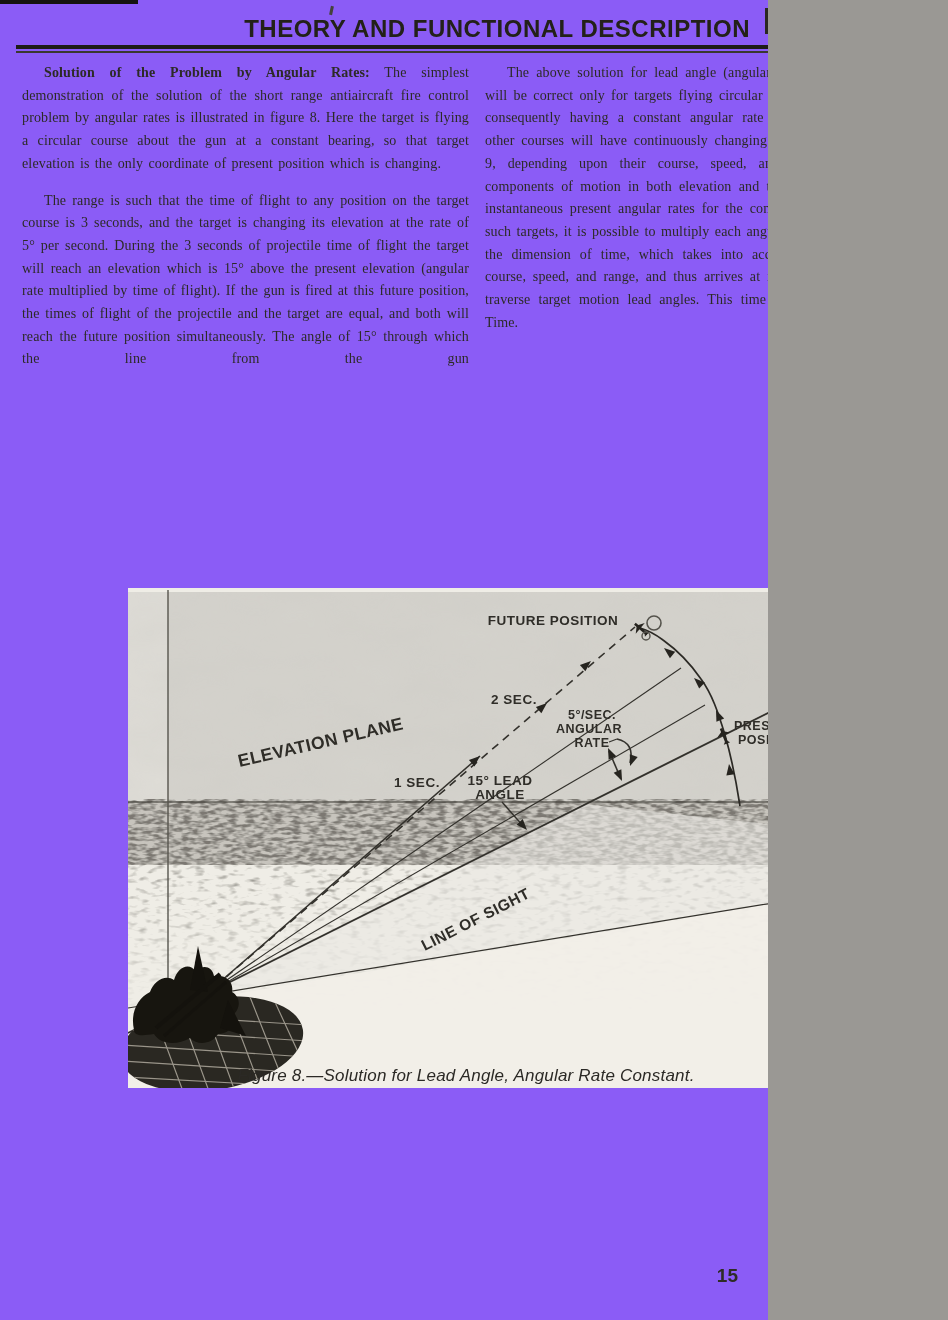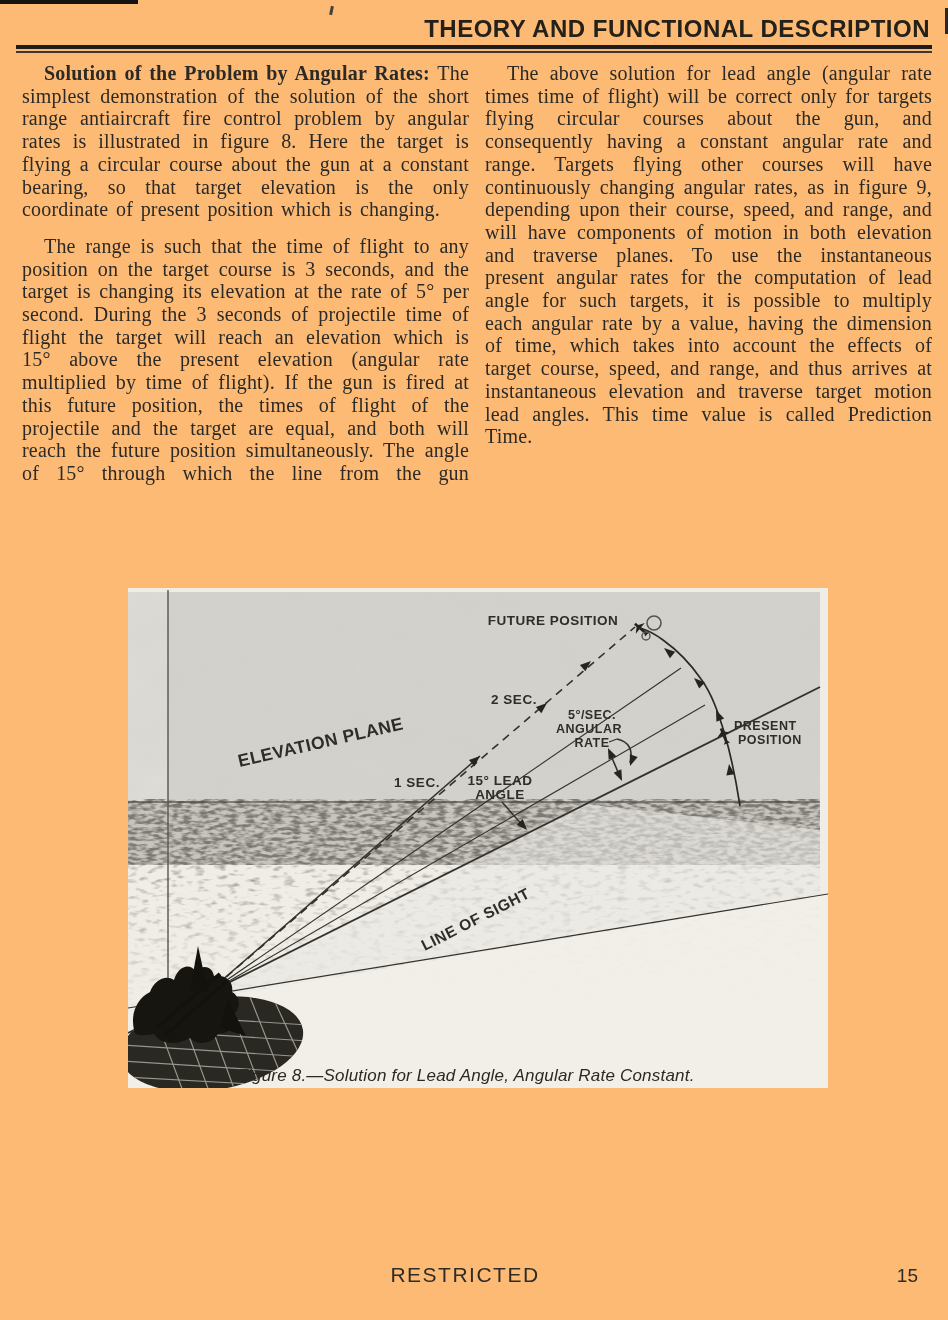--- a/index.html
+++ b/index.html
@@ -1,44 +1,44 @@
 <!DOCTYPE html>
 <html><head>
 <meta charset="utf-8">
 <style>
   html,body{margin:0;padding:0;background:#9a9894;}
-  #page{position:relative;width:948px;height:1320px;background:#fdba74;overflow:hidden;
+  #page{position:relative;width:768px;height:1320px;background:#8b5cf6;overflow:hidden;
         font-family:"Liberation Serif",serif;color:#2c2a26;}
   
   .art-topbar{position:absolute;left:0;top:0;width:138px;height:4px;background:#15130f;}
   .art-tick{position:absolute;left:330px;top:6px;width:3px;height:9px;background:#44423a;transform:rotate(12deg);}
   .art-right{position:absolute;right:0;top:8px;width:3px;height:26px;background:#2a2822;}
   
   .hdr{position:absolute;top:15px;right:18px;font-family:"Liberation Sans",sans-serif;
        font-weight:700;font-size:24px;letter-spacing:.5px;color:#232119;white-space:nowrap;}
   .rule-thick{position:absolute;top:45px;left:16px;width:916px;height:4px;background:#1e1c18;}
   .rule-thin{position:absolute;top:51px;left:16px;width:916px;height:1.5px;background:#3a382f;}
   
-  .col{position:absolute;top:62px;width:447px;font-size:20px;line-height:22.7px;
+  .col{position:absolute;top:62px;width:447px;font-size:14px;line-height:22.7px;
        text-align:justify;word-spacing:.12em;letter-spacing:.01em;}
   .col-l{left:22px;} .col-r{left:485px;}
   .para{margin:0 0 14px 0;text-indent:22px;}
   .para-noindent{margin:0 0 14px 0;text-indent:0;}
   .para-runout{text-align-last:justify;}
   .runin{font-weight:700;}
   
   .fig{position:absolute;left:128px;top:588px;width:700px;height:500px;}
   .caption{position:absolute;top:1066px;left:0;width:932px;text-align:center;
            font-family:"Liberation Sans",sans-serif;font-style:italic;font-size:17px;
            letter-spacing:.2px;color:#2b2925;}
   
   .restricted{position:absolute;top:1263px;left:0;width:930px;text-align:center;
               font-family:"Liberation Sans",sans-serif;font-size:21px;letter-spacing:1.5px;color:#2e2c26;}
   .pageno{position:absolute;top:1265px;right:30px;font-family:"Liberation Sans",sans-serif;
-          font-size:19px;color:#2e2c26;}
+          font-size:19px;color:#2e2c26;font-weight:bold;}
   
   .flab{font-family:"Liberation Sans",sans-serif;font-weight:700;fill:#2f2d28;letter-spacing:.5px;}
 </style>
 </head>
 <body>
 
 <div id="page">
 
   <div class="art-topbar"></div>
   <div class="art-tick"></div>
@@ -181,16 +181,15 @@
       <text class="flab" x="289" y="199" font-size="13.5" text-anchor="middle">1 SEC.</text>
       <text class="flab" x="372" y="197" font-size="13.5" text-anchor="middle">15° LEAD</text>
       <text class="flab" x="372" y="211" font-size="13.5" text-anchor="middle">ANGLE</text>
       <text class="flab" x="194" y="160" font-size="17.5" letter-spacing="1.5" text-anchor="middle" transform="rotate(-13 194 160)">ELEVATION PLANE</text>
       <text class="flab" x="350" y="336" font-size="15.5" letter-spacing="2.5" text-anchor="middle" transform="rotate(-27 350 336)">LINE OF SIGHT</text>
     </svg>
   </div>
 
   <div class="caption">Figure 8.—Solution for Lead Angle, Angular Rate Constant.</div>
 
-  <div class="restricted">RESTRICTED</div>
   <div class="pageno">15</div>
 
 </div>
 
 </body></html>

